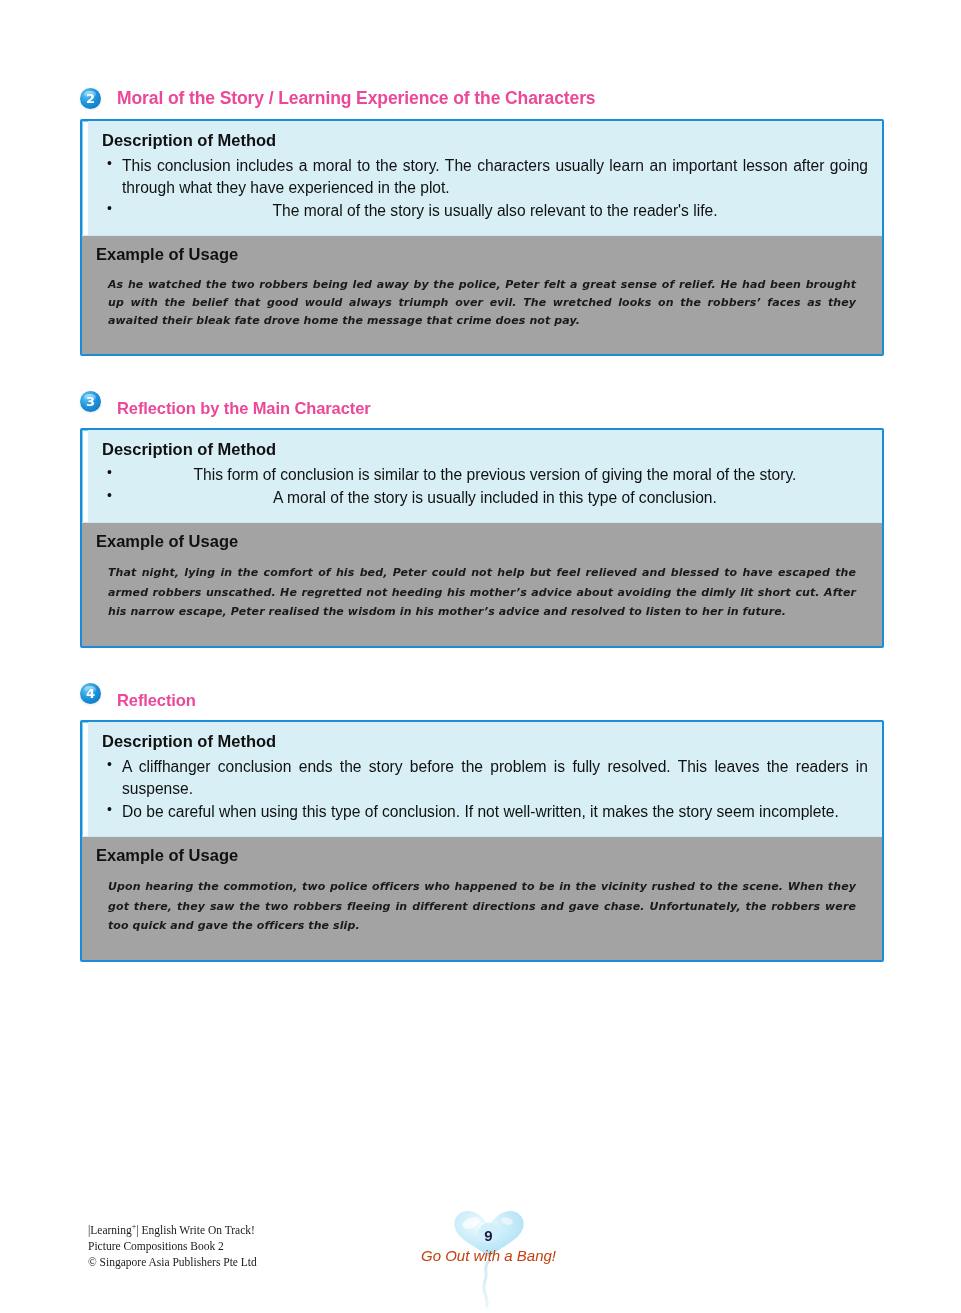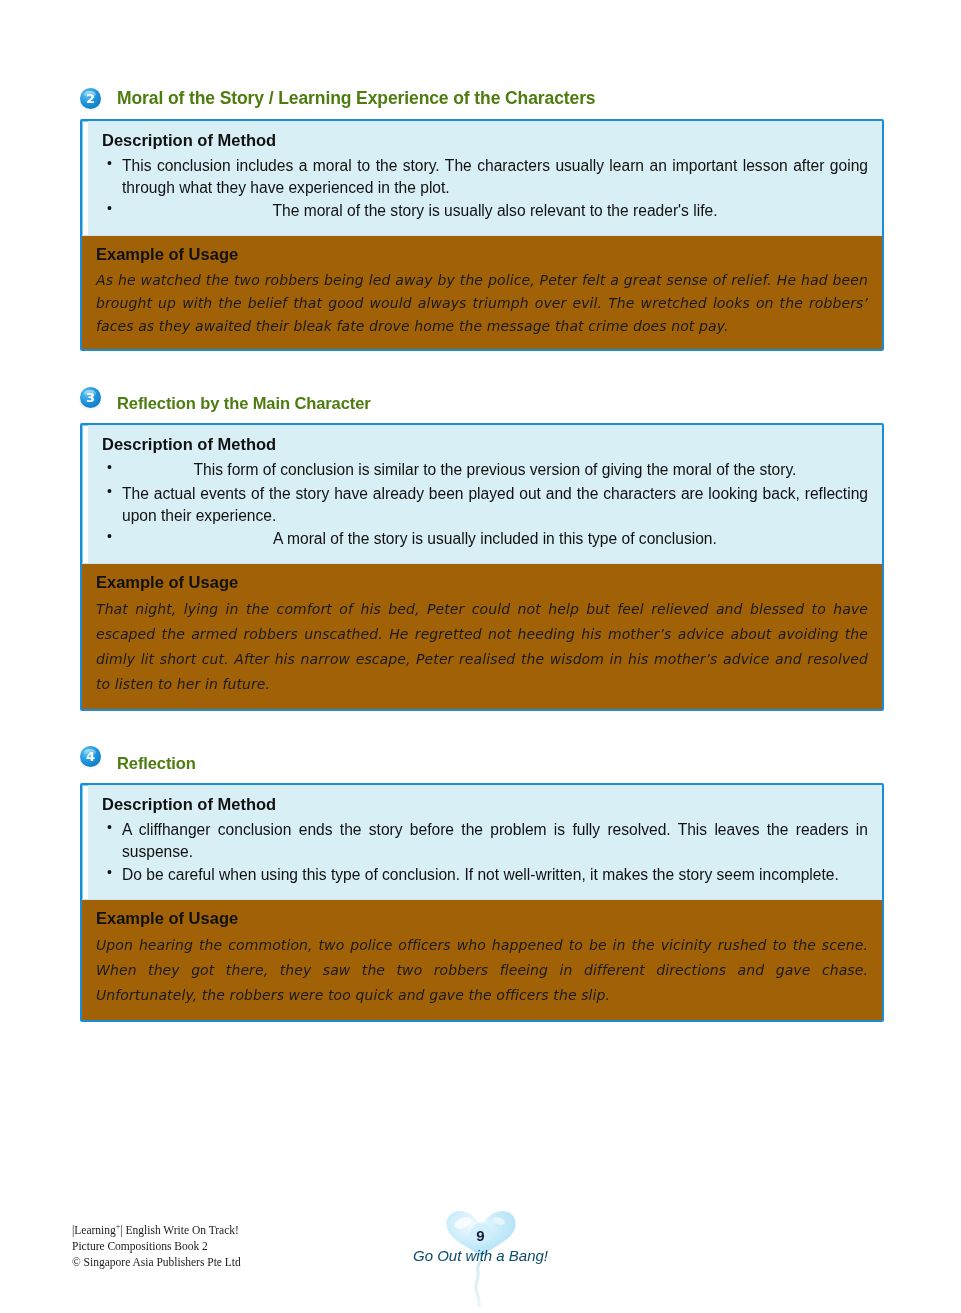--- a/index.html
+++ b/index.html
@@ -55,41 +55,41 @@
     position: absolute;
     left: 4px; top: 3px;
     width: 12px; height: 7px;
     border-radius: 50%;
     background: linear-gradient(to bottom, rgba(255,255,255,0.55), rgba(255,255,255,0));
     pointer-events: none;
   }
   .sec-title {
     font-size: 17.5px;
     font-weight: bold;
-    color: #4d7c0f;
+    color: #ec4899;
     letter-spacing: -0.1px;
     white-space: nowrap;
   }
   .sec-title.small { font-size: 16.5px; margin-top: 13px; }
 
   
   .method-box {
     border: 2px solid #1a8cd8;
     border-radius: 2px;
     box-shadow: inset 0 0 0 1px #6fd4f0;
     margin-bottom: 30px;
     overflow: hidden;
   }
   .desc-pane {
     background: #d8eff6;
     padding: 10px 14px 12px 14px;
     margin-left: 6px;
   }
   .usage-pane {
-    background: #a16207;
+    background: #a3a3a3;
     padding: 9px 14px 12px 14px;
     border-top: 1px solid #cfe9f2;
   }
   .pane-title {
     font-size: 16.5px;
     font-weight: bold;
     color: #111111;
     margin: 0 0 5px 0;
   }
   ul.bullets {
@@ -112,33 +112,34 @@
     left: 5px;
     top: -1px;
     font-size: 14px;
     color: #111111;
   }
   ul.bullets li.nojust { text-align: center; }
 
   .hand {
     font-family: "DejaVu Sans", sans-serif;
     font-style: italic;
-    font-size: 14px;
+    font-size: 11px;
     line-height: 1.62;
     color: #1a1a1a;
     text-align: justify;
-    margin: 0;
+    margin: 12px;
     letter-spacing: 0.1px;
+    font-weight: bold;
   }
   .hand.loose { line-height: 1.78; }
 
   
   .footer {
     position: absolute;
-    left: 0; right: 0;
+    left: 16px; right: 0;
     bottom: 0;
     height: 110px;
   }
   .imprint {
     position: absolute;
     left: 72px;
     top: 18px;
     font-family: "Liberation Serif", serif;
     font-size: 11.5px;
     line-height: 1.38;
@@ -173,21 +174,21 @@
     z-index: 3;
   }
   .tagline {
     position: absolute;
     left: 50%;
     transform: translateX(-50%);
     top: 40px;
     font-family: "Liberation Sans", sans-serif;
     font-style: italic;
     font-size: 15px;
-    color: #0c4a6e;
+    color: #c2410c;
     white-space: nowrap;
     z-index: 4;
   }
 </style>
 </head>
 <body>
 
 <div class="page">
 
   <div class="content">
@@ -214,21 +215,20 @@
     <div class="sec-head">
       <div class="sec-num">3</div>
       <div class="sec-title small">Reflection by the Main Character</div>
     </div>
 
     <div class="method-box">
       <div class="desc-pane">
         <div class="pane-title">Description of Method</div>
         <ul class="bullets">
           <li class="nojust">This form of conclusion is similar to the previous version of giving the moral of the story.</li>
-          <li>The actual events of the story have already been played out and the characters are looking back, reflecting upon their experience.</li>
           <li class="nojust">A moral of the story is usually included in this type of conclusion.</li>
         </ul>
       </div>
       <div class="usage-pane">
         <div class="pane-title">Example of Usage</div>
         <p class="hand loose">That night, lying in the comfort of his bed, Peter could not help but feel relieved and blessed to have escaped the armed robbers unscathed. He regretted not heeding his mother’s advice about avoiding the dimly lit short cut. After his narrow escape, Peter realised the wisdom in his mother’s advice and resolved to listen to her in future.</p>
       </div>
     </div>
 
     <div class="sec-head">

